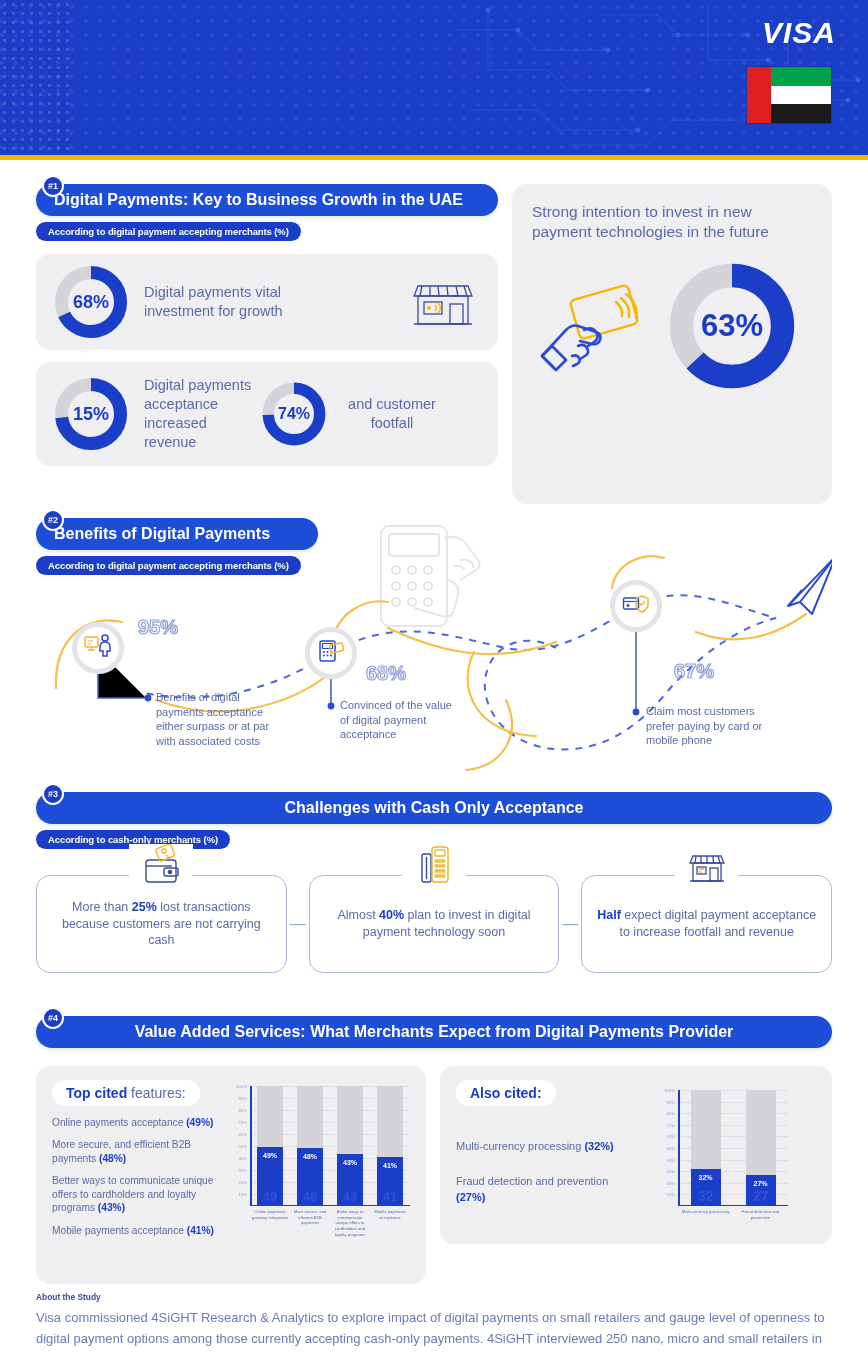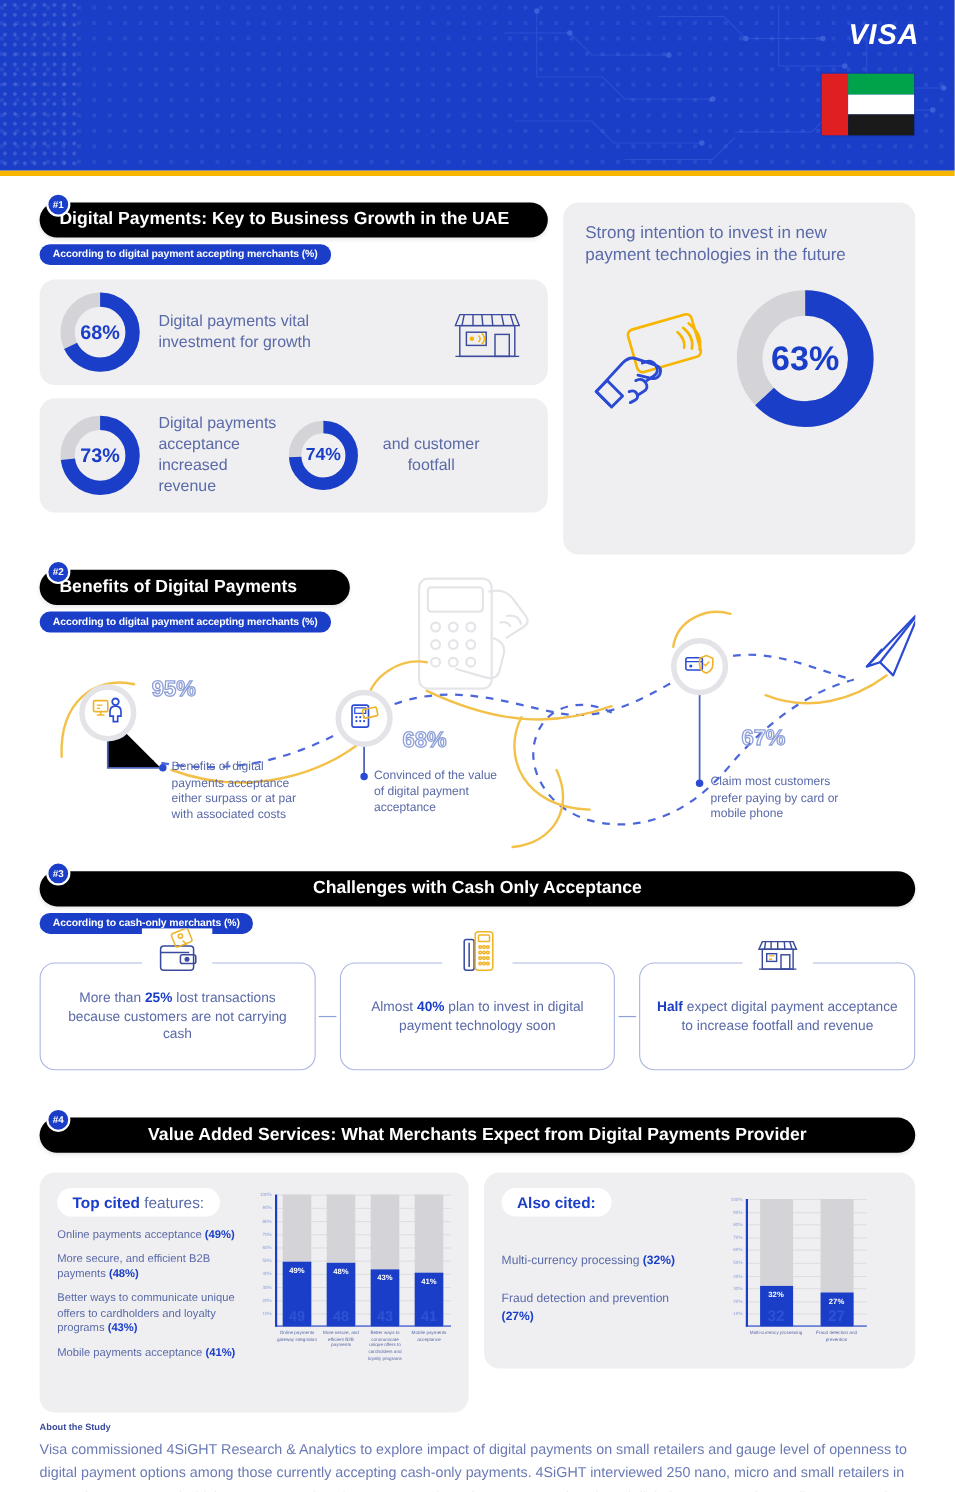--- a/index.html
+++ b/index.html
@@ -35,21 +35,21 @@
     color: #f7b500; font-size: 19px; font-weight: bold; letter-spacing: -0.2px;
     margin-bottom: 5px;
   }
   .headline {
     color: #ffffff; font-size: 29px; line-height: 1.24; font-weight: 400;
     letter-spacing: -0.3px;
   }
   .headline b { font-weight: bold; }
   .visa-logo {
     position: absolute; right: 32px; top: 16px; z-index: 4;
-    color: #fff; font-size: 26px; font-weight: bold; font-style: italic;
+    color: #fff; font-size: 30px; font-weight: bold; font-style: italic;
     letter-spacing: 1px; font-family: "Liberation Sans", sans-serif;
   }
   .uae-flag {
     position: absolute; right: 36px; top: 66px; z-index: 4;
     width: 86px; height: 58px; display: flex; border: 1px solid rgba(0,0,0,0.15);
   }
   .flag-red { width: 24px; background: #e02020; }
   .flag-stripes { flex: 1; display: flex; flex-direction: column; }
   .flag-green { flex:1; background: #00a34a; }
   .flag-white { flex:1; background: #ffffff; }
@@ -59,21 +59,21 @@
   
   .section { position: relative; }
   .sec-badge {
     position: absolute; left: 6px; top: -9px; width: 22px; height: 22px;
     border-radius: 50%; background: #1a3ec8; color: #fff;
     font-size: 9px; font-weight: bold; display: flex;
     align-items: center; justify-content: center; z-index: 5;
     border: 2px solid #fff;
   }
   .sec-bar {
-    background: #000000; border-radius: 22px; height: 32px;
+    background: #1d4ed8; border-radius: 22px; height: 32px;
     display: flex; align-items: center; padding: 0 18px;
     color: #ffffff; font-size: 16px; font-weight: bold; position: relative;
     box-shadow: 0 2px 4px rgba(0,0,0,0.10);
   }
   .sec-bar.center { justify-content: center; }
   .sec-sub {
     display: inline-block; background: #1a3ec8; color: #fff;
     font-size: 9.5px; font-weight: bold; border-radius: 11px;
     padding: 4px 12px; margin-top: 6px; letter-spacing: -0.1px;
   }
@@ -260,21 +260,21 @@
         </div>
       </div>
 
       
       <div class="panel stat-card" style="margin-top:12px; height:104px;">
         <div class="donut" style="width:78px;height:78px;">
           <svg width="78" height="78" viewBox="0 0 42 42">
             <circle cx="21" cy="21" r="15.9" fill="none" stroke="#d4d4d8" stroke-width="7"></circle>
             <circle cx="21" cy="21" r="15.9" fill="none" stroke="#1a3ec8" stroke-width="7" stroke-dasharray="72.9 27.1" transform="rotate(-90 21 21)"></circle>
           </svg>
-          <div class="pct" style="font-size:18px;">73%</div>
+          <div class="pct" style="font-size:18px;">15%</div>
         </div>
         <div class="stat-text" style="width:108px;">Digital payments acceptance increased revenue</div>
         <div class="donut" style="width:68px;height:68px;margin-left:8px;">
           <svg width="68" height="68" viewBox="0 0 42 42">
             <circle cx="21" cy="21" r="15.9" fill="none" stroke="#d4d4d8" stroke-width="7"></circle>
             <circle cx="21" cy="21" r="15.9" fill="none" stroke="#1a3ec8" stroke-width="7" stroke-dasharray="73.9 26.1" transform="rotate(-90 21 21)"></circle>
           </svg>
           <div class="pct" style="font-size:16px;">74%</div>
         </div>
         <div class="stat-text" style="width:100px;text-align:center;">and customer footfall</div>

